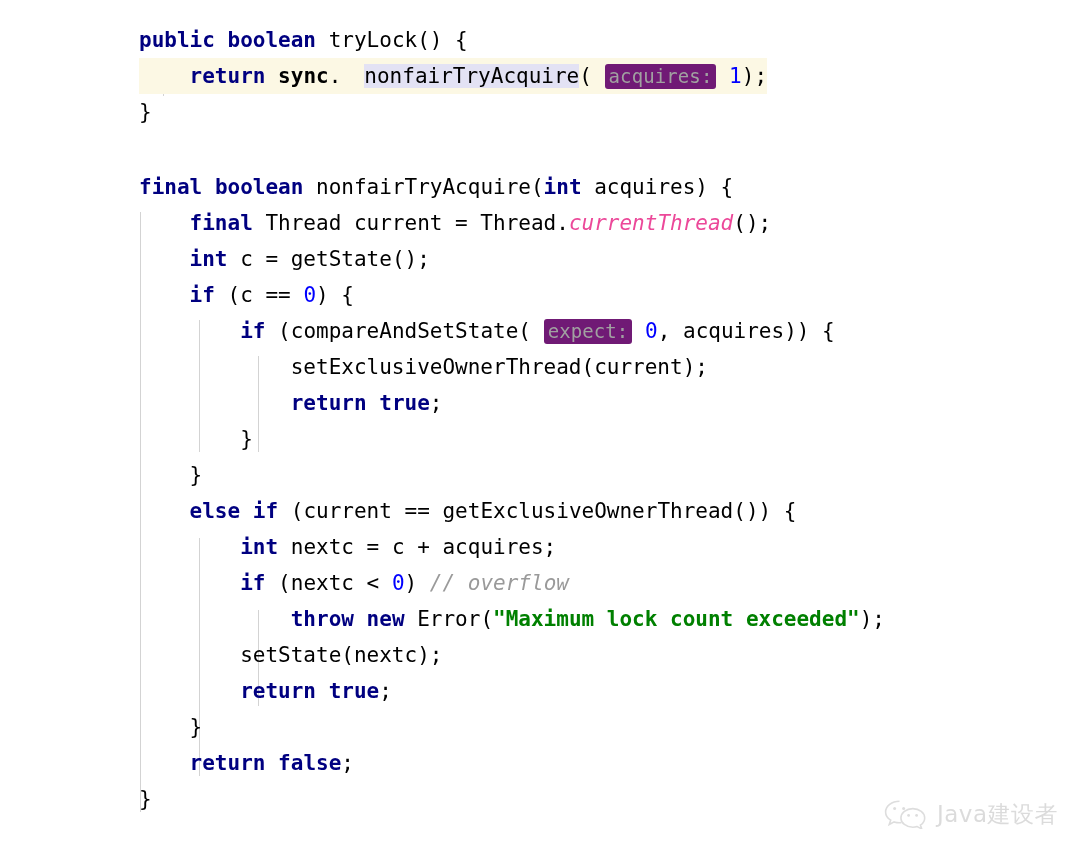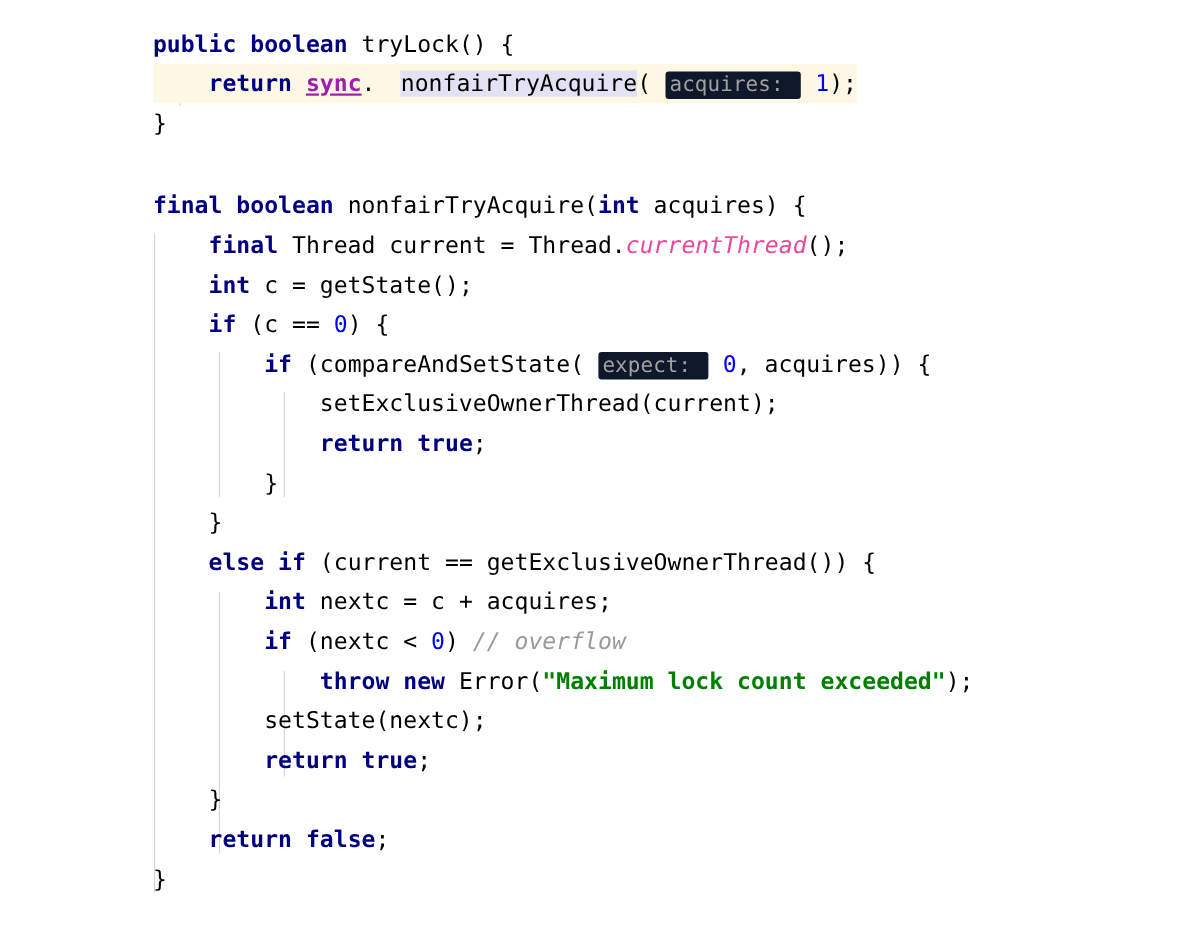--- a/index.html
+++ b/index.html
@@ -53,38 +53,38 @@
     top: 0;
     bottom: 0;
     width: 713px;
     background: #fcf8e4;
     z-index: -1;
   }
 
   
   .kw      { color: #000080; font-weight: bold; }
   .plain   { color: #000000; }
-  .field   { color: #a21caf; font-weight: bold; text-decoration: underline; }
+  .field   { color: #000000; font-weight: bold; }
   .num     { color: #0000ff; }
   .str     { color: #008000; font-weight: bold; }
   .cmt     { color: #9a9a9a; font-style: italic; }
   .static  { color: #ec4899; font-style: italic; }
 
   
   .ident-hl {
     background: #e3e2f4;
     margin-left: 23px;
   }
 
   
   .phint {
-    background: #0f172a;
+    background: #701a75;
     color: #a1a1a1;
     border-radius: 3px;
-    padding: 1px 16px 2px 4px;
+    padding: 1px 4px 2px 4px;
     font-size: 19px;
     letter-spacing: 0.1px;
   }
 
   
   .guide {
     position: absolute;
     width: 1px;
     background: #d3d3d3;
   }
@@ -119,14 +119,31 @@
       <div class="guide" style="left: 140px; top: 212px; height: 600px;"></div>
       <div class="guide" style="left: 199px; top: 320px; height: 132px;"></div>
       <div class="guide" style="left: 199px; top: 538px; height: 238px;"></div>
       <div class="guide" style="left: 258px; top: 356px; height: 96px;"></div>
       <div class="guide" style="left: 258px; top: 610px; height: 96px;"></div>
     </div>
 
   <div class="code-block" id="block-a"><div class="line"><span class="kw">public</span><span class="plain"> </span><span class="kw">boolean</span><span class="plain"> tryLock() {</span></div><div class="line caret-line"><span class="plain">    </span><span class="kw">return</span><span class="plain"> </span><span class="field">sync</span><span class="plain">.</span><span class="plain ident-hl">nonfairTryAcquire</span><span class="plain">(</span><span class="plain"> </span><span class="phint">acquires:</span><span class="plain"> </span><span class="num">1</span><span class="plain">);</span></div><div class="line"><span class="plain">}</span></div></div>
   <div class="code-block" id="block-b"><div class="line"><span class="kw">final</span><span class="plain"> </span><span class="kw">boolean</span><span class="plain"> nonfairTryAcquire(</span><span class="kw">int</span><span class="plain"> acquires) {</span></div><div class="line"><span class="plain">    </span><span class="kw">final</span><span class="plain"> Thread current = Thread.</span><span class="static">currentThread</span><span class="plain">();</span></div><div class="line"><span class="plain">    </span><span class="kw">int</span><span class="plain"> c = getState();</span></div><div class="line"><span class="plain">    </span><span class="kw">if</span><span class="plain"> (c == </span><span class="num">0</span><span class="plain">) {</span></div><div class="line"><span class="plain">        </span><span class="kw">if</span><span class="plain"> (compareAndSetState(</span><span class="plain"> </span><span class="phint">expect:</span><span class="plain"> </span><span class="num">0</span><span class="plain">, acquires)) {</span></div><div class="line"><span class="plain">            setExclusiveOwnerThread(current);</span></div><div class="line"><span class="plain">            </span><span class="kw">return</span><span class="plain"> </span><span class="kw">true</span><span class="plain">;</span></div><div class="line"><span class="plain">        }</span></div><div class="line"><span class="plain">    }</span></div><div class="line"><span class="plain">    </span><span class="kw">else</span><span class="plain"> </span><span class="kw">if</span><span class="plain"> (current == getExclusiveOwnerThread()) {</span></div><div class="line"><span class="plain">        </span><span class="kw">int</span><span class="plain"> nextc = c + acquires;</span></div><div class="line"><span class="plain">        </span><span class="kw">if</span><span class="plain"> (nextc &lt; </span><span class="num">0</span><span class="plain">) </span><span class="cmt">// overflow</span></div><div class="line"><span class="plain">            </span><span class="kw">throw</span><span class="plain"> </span><span class="kw">new</span><span class="plain"> Error(</span><span class="str">"Maximum lock count exceeded"</span><span class="plain">);</span></div><div class="line"><span class="plain">        setState(nextc);</span></div><div class="line"><span class="plain">        </span><span class="kw">return</span><span class="plain"> </span><span class="kw">true</span><span class="plain">;</span></div><div class="line"><span class="plain">    }</span></div><div class="line"><span class="plain">    </span><span class="kw">return</span><span class="plain"> </span><span class="kw">false</span><span class="plain">;</span></div><div class="line"><span class="plain">}</span></div></div>
 
+  <div id="watermark">
+    <span>
+      <svg width="46" height="30" viewBox="0 0 46 30" aria-hidden="true">
+        <g fill="none" stroke="#bcbcbc" stroke-width="1.6">
+          <path d="M16.5 2.2C8.8 2.2 2.6 7 2.6 12.9c0 3.3 2 6.3 5.1 8.3l-1.5 4.3 5-2.6c1.6.5 3.4.8 5.3.8 .6 0 1.2 0 1.8-.1"></path>
+          <path d="M29.8 9.6c-6.6 0-11.9 4.2-11.9 9.3 0 5.1 5.3 9.3 11.9 9.3 1.5 0 3-.2 4.3-.6l4.6 2.3-1.3-3.8c2.6-1.7 4.3-4.3 4.3-7.2 0-5.1-5.3-9.3-11.9-9.3z"></path>
+        </g>
+        <g fill="#bcbcbc">
+          <circle cx="11.6" cy="9.6" r="1.5"></circle>
+          <circle cx="20.6" cy="9.6" r="1.5"></circle>
+          <circle cx="25.6" cy="16.4" r="1.4"></circle>
+          <circle cx="33.6" cy="16.4" r="1.4"></circle>
+        </g>
+      </svg>
+    </span>
+    <span class="wm-text">Java建设者</span>
+  </div>
 
 </div>
 
 </body></html>

